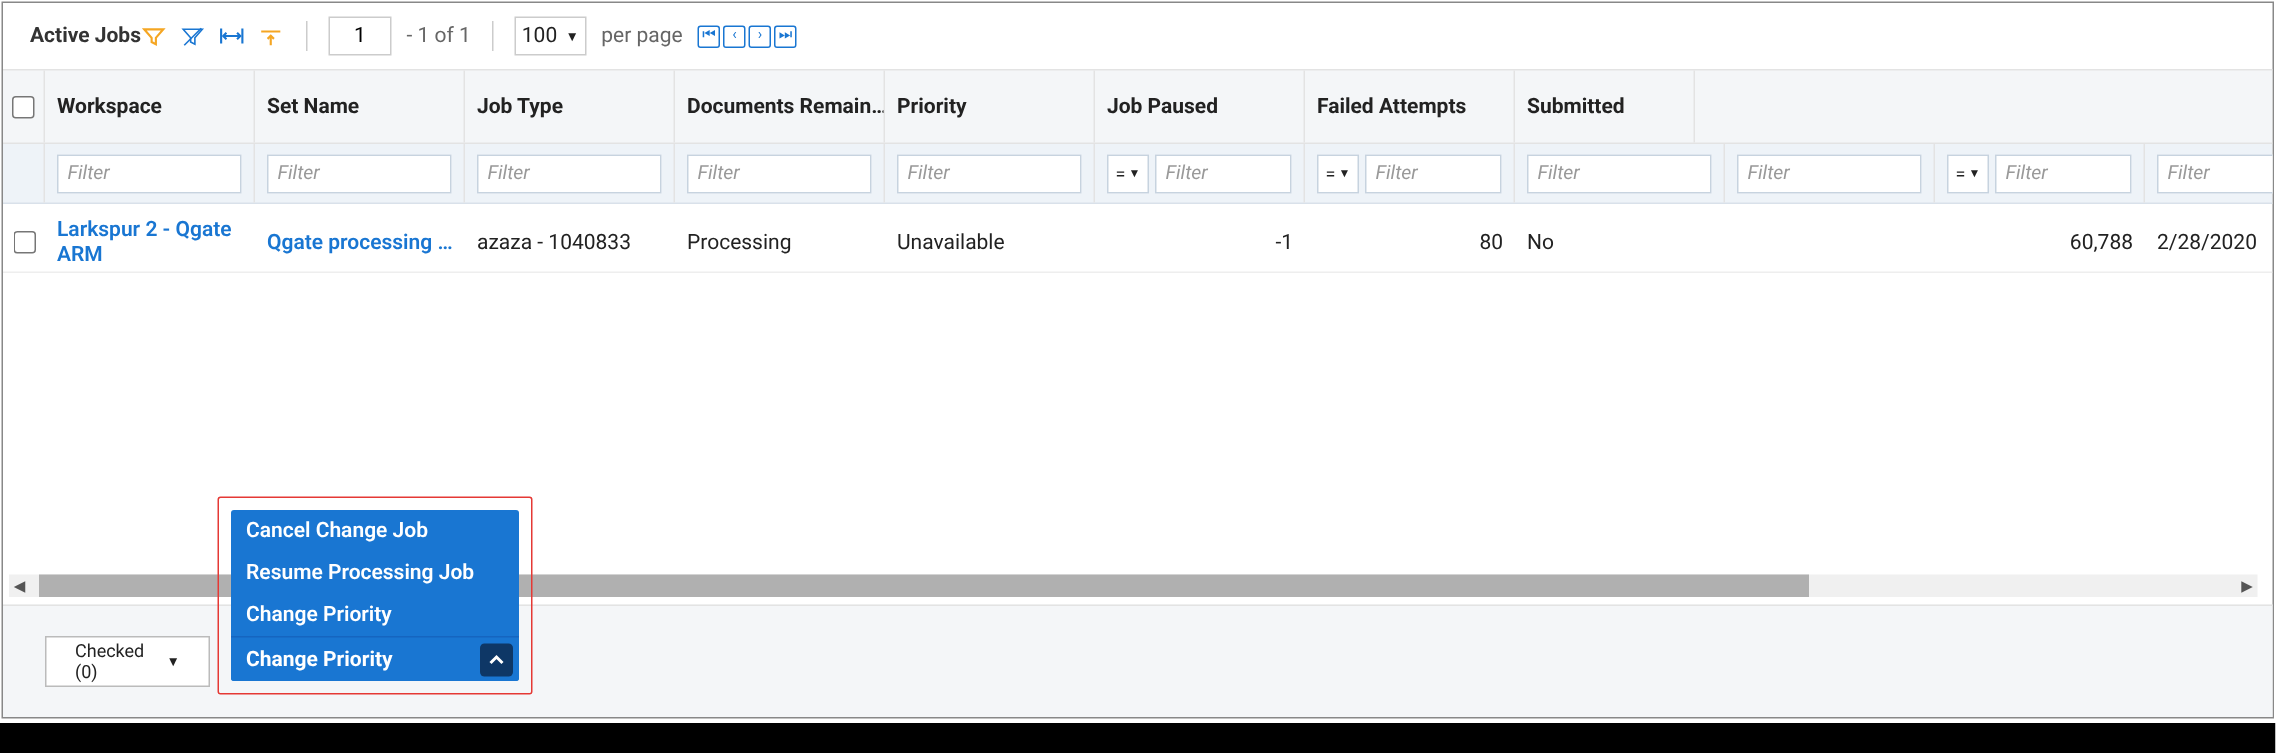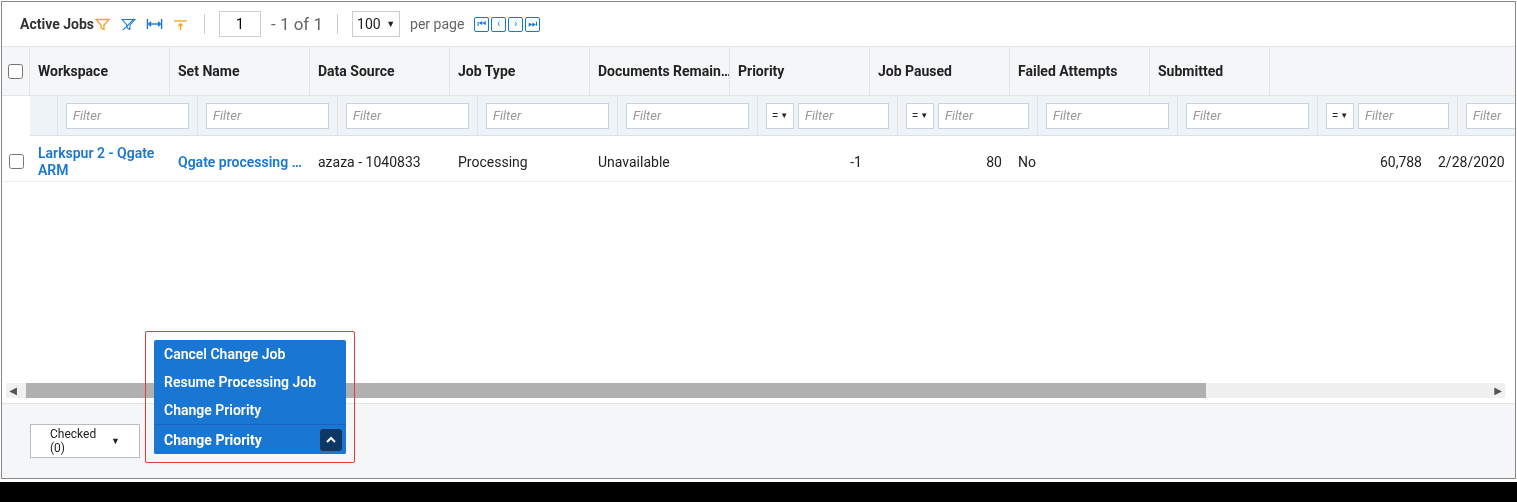--- a/index.html
+++ b/index.html
@@ -7,30 +7,30 @@
 
 .frame { border: 1px solid #888; width: 1515px; height: 478px; margin: 1px; background: #fff; position: relative; }
 
 .top-bar { display: flex; align-items: center; padding: 8px 18px; height: 44px; }
 .title { font-weight: 700; font-size: 14px; color: #333; }
 .toolbar-right { display: flex; align-items: center; gap: 10px; }
 .toolbar-icons { display: flex; align-items: center; gap: 8px; }
 .toolbar-icons span { width: 18px; height: 18px; display: inline-flex; align-items: center; justify-content: center; }
 .divider-v { width: 1px; height: 20px; background: #ccc; margin: 0 4px; }
 .page-box { border: 1px solid #ccc; width: 42px; height: 26px; text-align: center; font-size: 14px; padding: 2px 4px; }
-.page-range { color: #666; font-size: 17px; }
+.page-range { color: #666; font-size: 14px; }
 .per-select { border: 1px solid #ccc; height: 26px; width: 48px; padding: 12px 4px; font-size: 14px; display: inline-flex; align-items: center; justify-content: space-between; }
 .per-label { color: #666; }
 .nav-btns { display: flex; gap: 2px; }
 .nav-btn { border: 1px solid #1976d2; color:#1976d2; width: 15px; height: 15px; display:inline-flex; align-items:center; justify-content:center; border-radius:2px; font-size:10px; line-height:1; padding:0; }
 
 .grid-area { width: 100%; overflow-x: hidden; }
 
 .header-row { display: flex; background: #f4f6f8; border-top:1px solid #e3e3e3; border-bottom:1px solid #e3e3e3; height: 50px; font-weight:700; font-size:14px; color:#222; }
-.filter-row { display: flex; background:#eef3f8; border-bottom:1px solid #d9e1ea; height: 40px; align-items: center; margin-left: 28px; }
+.filter-row { display: flex; background:#eef3f8; border-bottom:1px solid #d9e1ea; height: 40px; align-items: center; }
 .data-row { display: flex; height: 46px; align-items: flex-end; padding-top: 6px; border-bottom:1px solid #eee; font-size:14px; }
 
 .cell { flex: 0 0 140px; padding: 0 8px; border-right:1px solid #e3e3e3; display:flex; align-items:center; overflow:hidden; white-space:nowrap; text-overflow:ellipsis; }
 .header-row .cell { height:100%; }
 .filter-row .cell { height:100%; gap:4px; }
 .data-row .cell { height:100%; border-right:none; }
 
 .chk-cell { flex:0 0 28px; padding: 0 6px; justify-content:center; }
 .chk-cell input { width:15px; height:15px; }
 
@@ -125,21 +125,20 @@
   </div>
 
   <div class="grid-area">
 
     <div class="header-row">
       <div class="cell chk-cell">
           <input type="checkbox" style="">
         </div>
       <div class="cell col-ws">Workspace</div>
       <div class="cell col-set">Set Name</div>
-      <div class="cell col-ds">Data Source</div>
       <div class="cell col-jt">Job Type</div>
       <div class="cell col-docs">Documents Remain…</div>
       <div class="cell col-prio">Priority</div>
       <div class="cell col-paused">Job Paused</div>
       <div class="cell col-fail">Failed Attempts</div>
       <div class="cell col-sub">Submitted</div>
     </div>
 
     <div class="filter-row">
       <div class="cell chk-cell">

